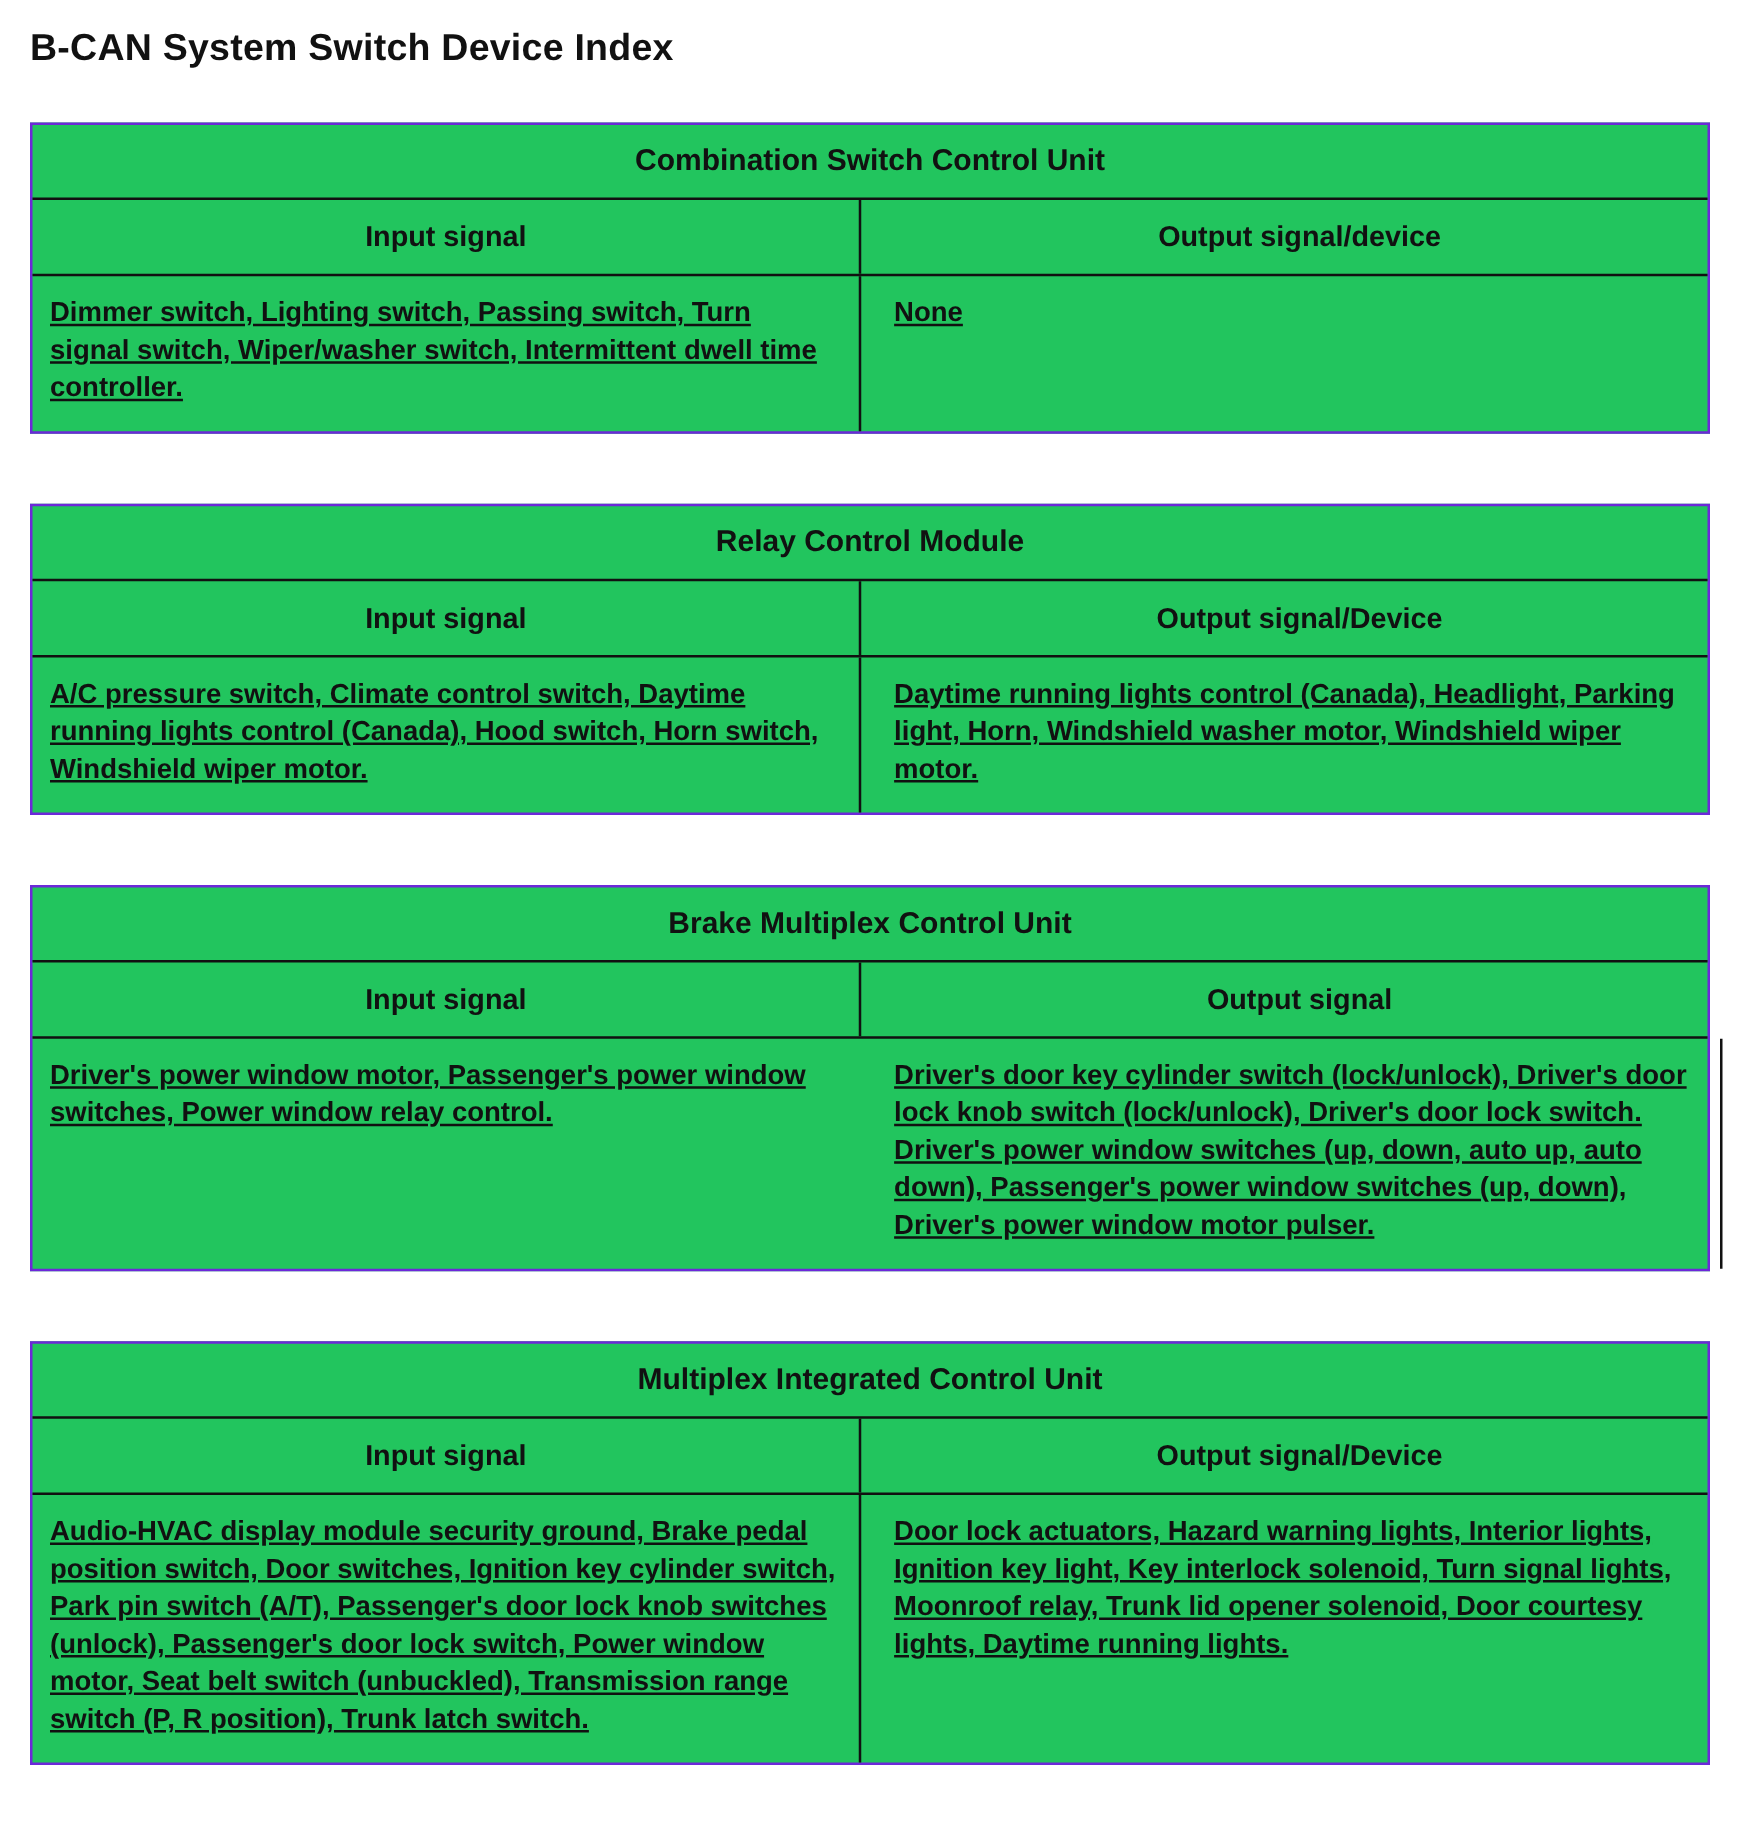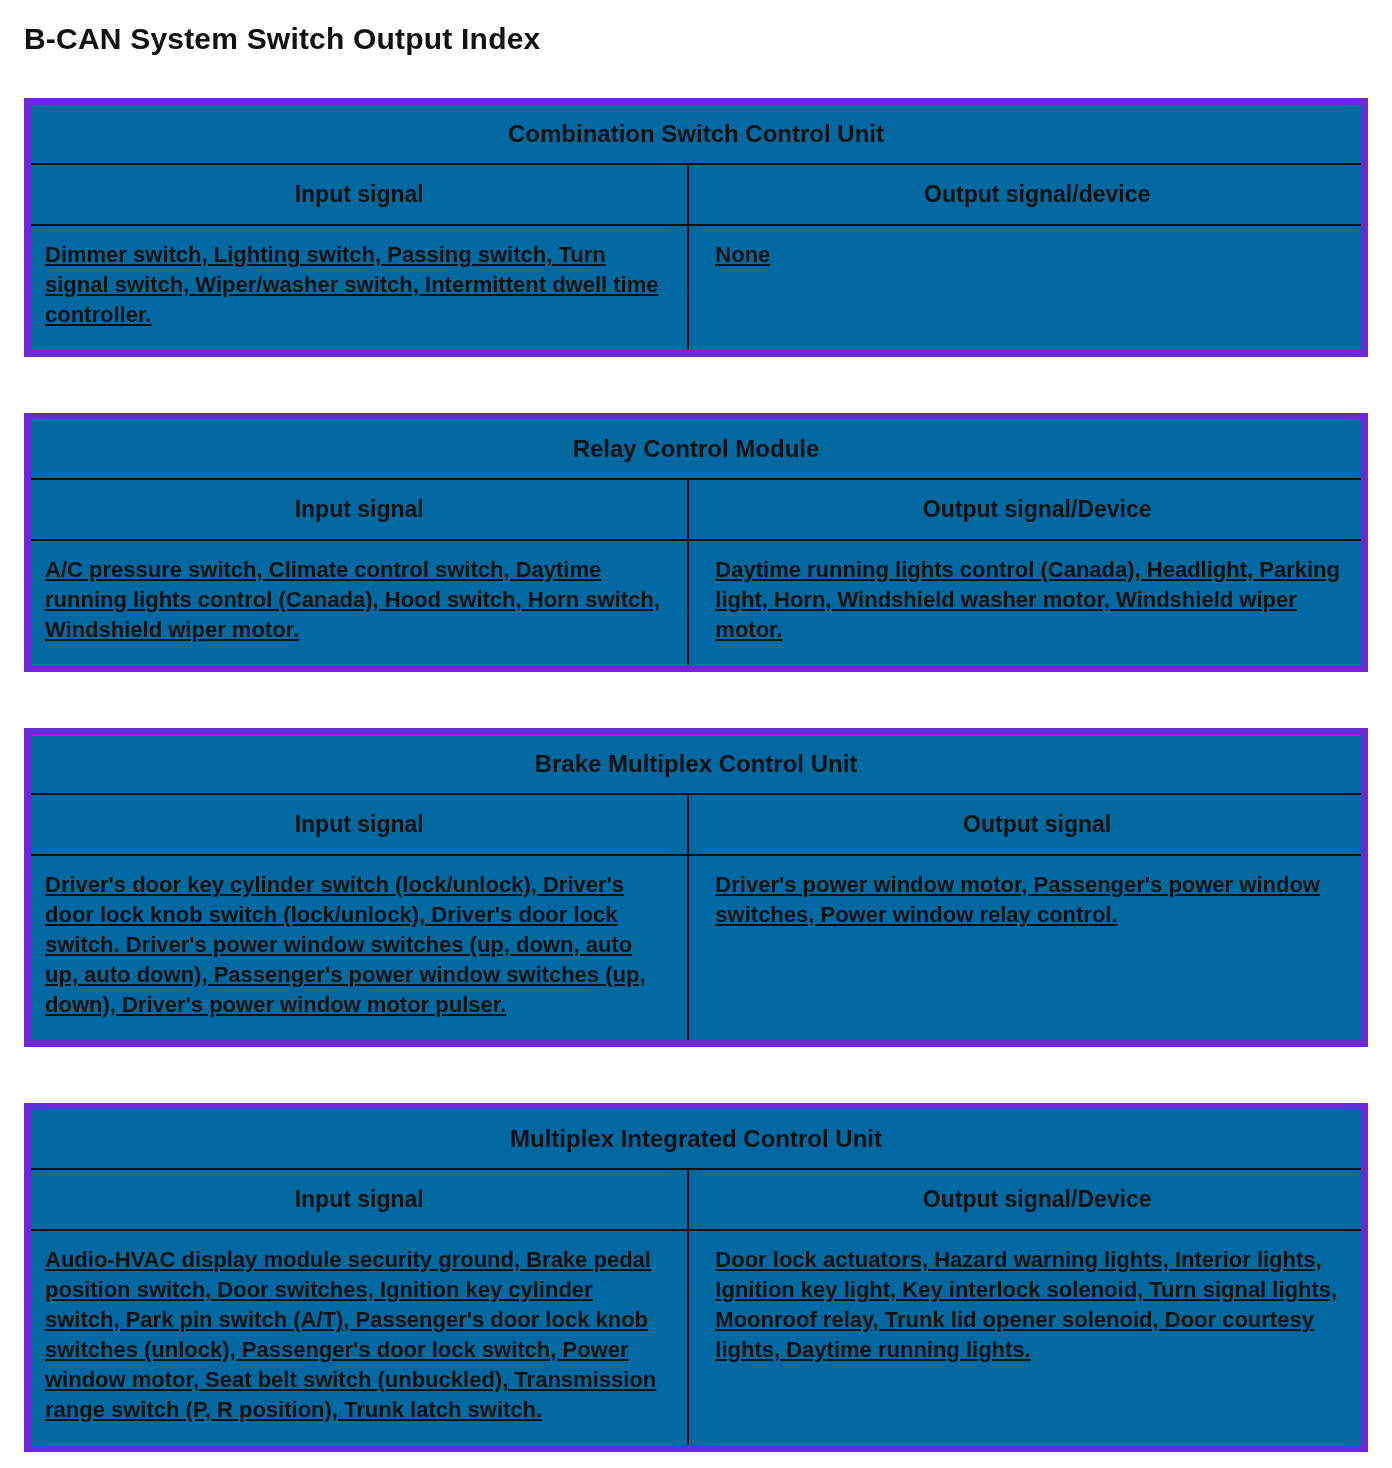--- a/index.html
+++ b/index.html
@@ -19,23 +19,23 @@
     padding: 22px 24px 0 24px;
     box-sizing: border-box;
   }
   .page-title {
     font-size: 30px;
     font-weight: 700;
     margin: 0 0 42px 0;
     letter-spacing: 0.2px;
   }
   .tbl {
-    border: 7px solid #6d28d9;
+    border: 2px solid #6d28d9;
     margin-bottom: 56px;
-    background: #0369a1;
+    background: #22c55e;
   }
   .tbl-title {
     text-align: center;
     font-size: 24px;
     font-weight: 700;
     padding: 15px 10px;
     border-bottom: 2px solid #111111;
   }
   .tbl-row {
     display: grid;
@@ -60,21 +60,21 @@
   }
   .cell.left {
     border-right: 2px solid #111111;
   }
 </style>
 </head>
 <body>
 
 <div class="page">
 
-  <h1 class="page-title">B-CAN System Switch Output Index</h1>
+  <h1 class="page-title">B-CAN System Switch Device Index</h1>
 
   <div class="tbl">
     <div class="tbl-title">Combination Switch Control Unit</div>
     <div class="tbl-row tbl-head">
       <div class="cell left">Input signal</div>
       <div class="cell right">Output signal/device</div>
     </div>
     <div class="tbl-row tbl-body">
       <div class="cell left">Dimmer switch, Lighting switch, Passing switch, Turn signal switch, Wiper/washer switch, Intermittent dwell time controller.</div>
       <div class="cell right">None</div>
@@ -93,22 +93,22 @@
     </div>
   </div>
 
   <div class="tbl">
     <div class="tbl-title">Brake Multiplex Control Unit</div>
     <div class="tbl-row tbl-head">
       <div class="cell left">Input signal</div>
       <div class="cell right">Output signal</div>
     </div>
     <div class="tbl-row tbl-body">
+      <div class="cell right">Driver's power window motor, Passenger's power window switches, Power window relay control.</div>
       <div class="cell left">Driver's door key cylinder switch (lock/unlock), Driver's door lock knob switch (lock/unlock), Driver's door lock switch. Driver's power window switches (up, down, auto up, auto down), Passenger's power window switches (up, down), Driver's power window motor pulser.</div>
-      <div class="cell right">Driver's power window motor, Passenger's power window switches, Power window relay control.</div>
     </div>
   </div>
 
   <div class="tbl">
     <div class="tbl-title">Multiplex Integrated Control Unit</div>
     <div class="tbl-row tbl-head">
       <div class="cell left">Input signal</div>
       <div class="cell right">Output signal/Device</div>
     </div>
     <div class="tbl-row tbl-body">

